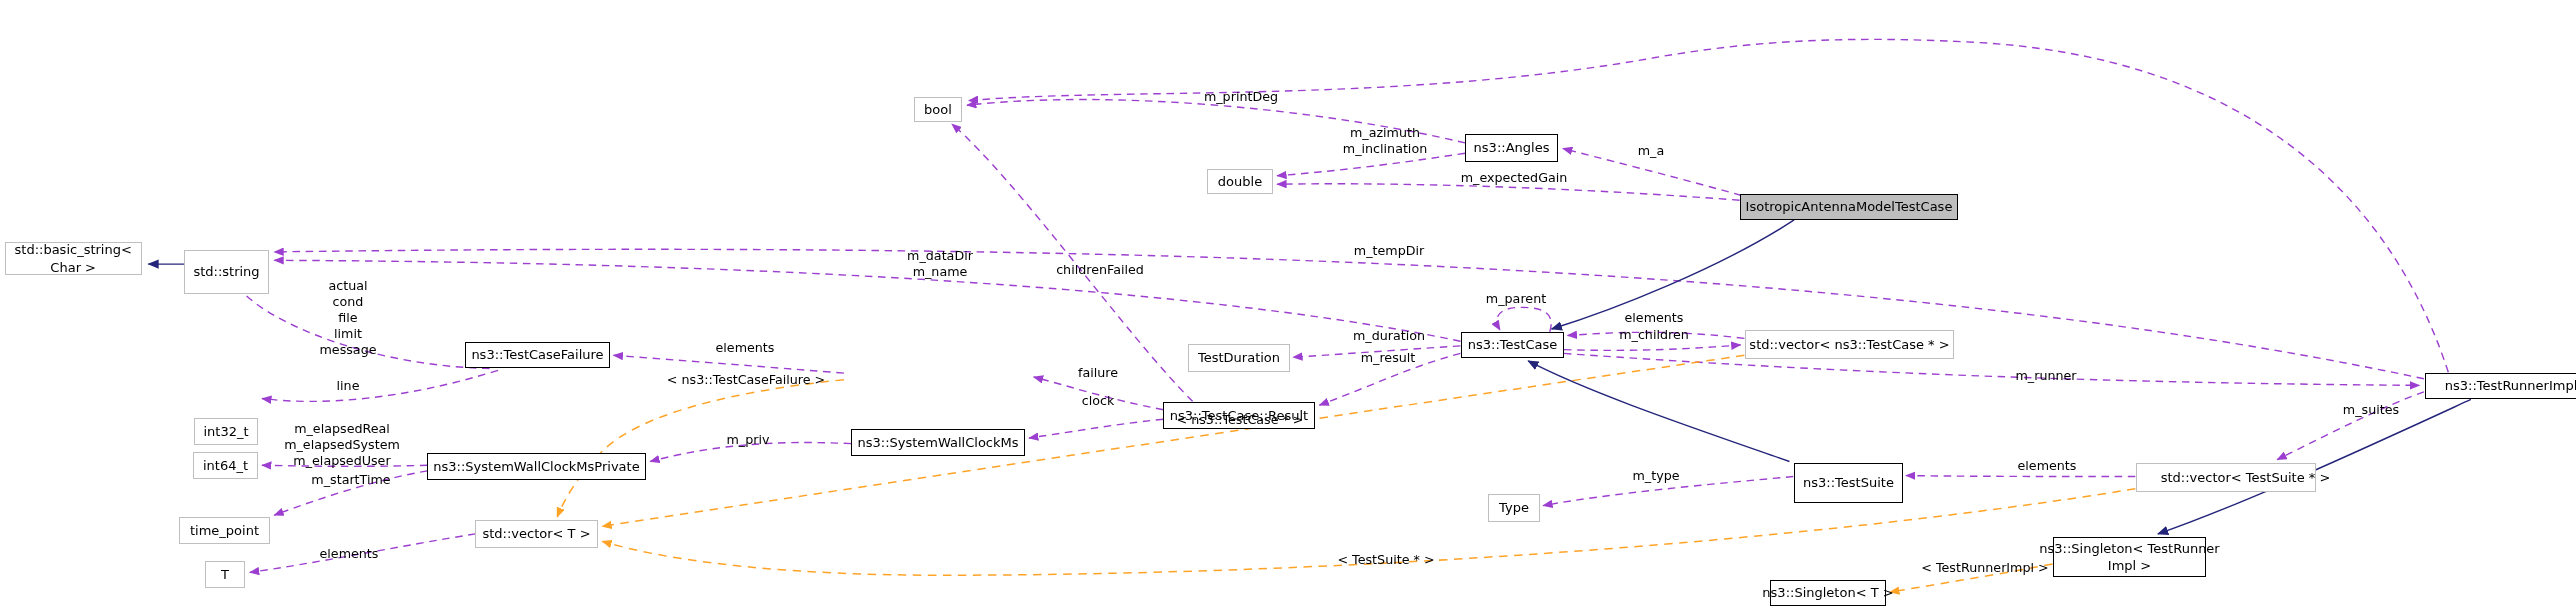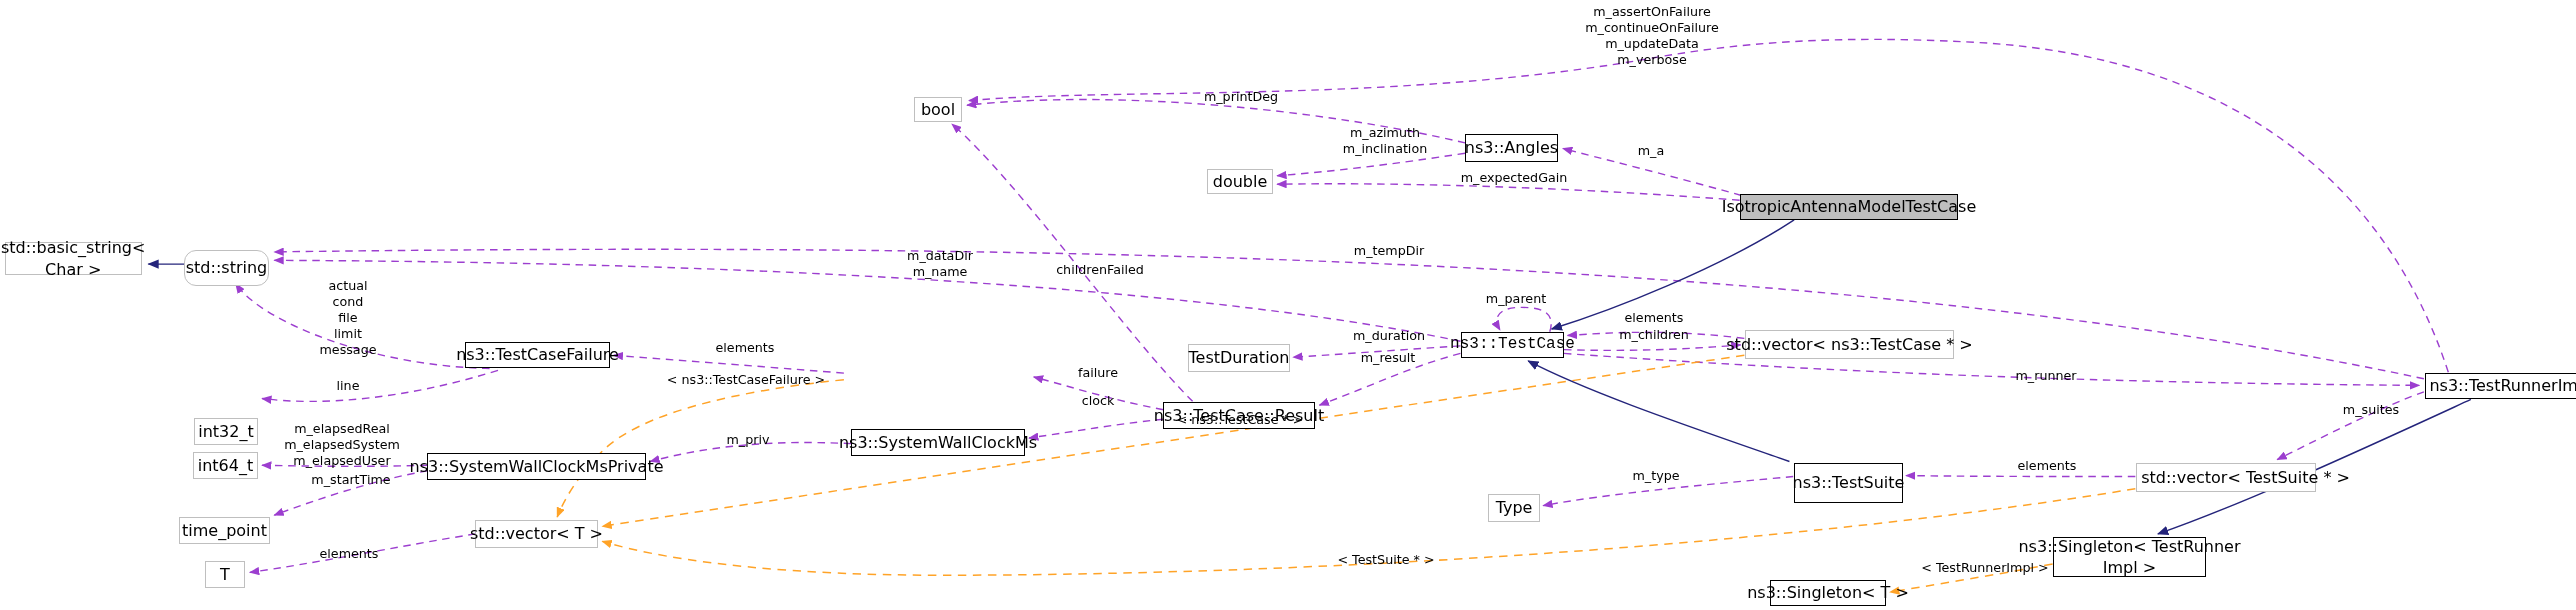--- a/index.html
+++ b/index.html
@@ -16,21 +16,21 @@
   .edge-t{stroke:var(--template-col);fill:none;stroke-dasharray:9 7;stroke-width:1.6;}
   .edge-i{stroke:var(--inherit-col);fill:none;stroke-width:1.5;}
   .mk-m{fill:var(--member-col);}
   .mk-t{fill:var(--template-col);}
   .mk-i{fill:var(--inherit-col);}
   .node{
     position:absolute;
     background:#fff;
     border:0.9px solid var(--plain-border);
     display:flex;align-items:center;justify-content:center;
-    font-size:16px;line-height:1.32;
+    font-size:13px;line-height:1.32;
     text-align:center;white-space:pre;
     box-sizing:border-box;
     cursor:pointer;
   }
   .node.strong{border:1.4px solid var(--strong-border);}
   .node.highlight{border:1.4px solid var(--strong-border);background:var(--highlight-fill);}
   .edge-label{
     position:absolute;
     transform:translateX(-50%);
     font-size:12.7px;line-height:16px;
@@ -86,48 +86,44 @@
     <path class="edge-t" marker-end="url(#arr-t)" d="M 2271,520 C 1900,580 1400,612 1000,612 C 850,612 720,600 640,576"></path>
     <path class="edge-t" marker-end="url(#arr-t)" d="M 2183,600 C 2120,612 2070,620 2010,630"></path>
 
     <path class="edge-i" marker-end="url(#arr-i)" d="M 196,281 L 157,281"></path>
     <path class="edge-i" marker-end="url(#arr-i)" d="M 1908,234 C 1830,285 1715,330 1650,350"></path>
     <path class="edge-i" marker-end="url(#arr-i)" d="M 1903,491 C 1800,455 1690,418 1625,384"></path>
     <path class="edge-i" marker-end="url(#arr-i)" d="M 2628,425 C 2530,470 2390,535 2295,568"></path>
   </svg>
 <div class="node plain" style="left: 4.7px; top: 242px; width: 137px; height: 33px;">std::basic_string&lt;
 Char &gt;</div>
-    <div class="node plain" style="left: 184px; top: 250px; width: 85px; height: 36px; border-radius: 12px;">std::string</div>
+    <div class="node plain" style="left: 184px; top: 250px; width: 85px; height: 44px;">std::string</div>
     <div class="node plain" style="left: 194px; top: 385px; width: 64px; height: 27px; margin-top: 33px;">int32_t</div>
     <div class="node plain" style="left: 193px; top: 452px; width: 65px; height: 27px;">int64_t</div>
     <div class="node plain" style="left: 179px; top: 505px; width: 91px; height: 27px; margin-top: 12px;">time_point</div>
     <div class="node plain" style="left: 205px; top: 561px; width: 40px; height: 27px;">T</div>
     <div class="node plain" style="left: 475px; top: 520px; width: 123px; height: 28px;">std::vector&lt; T &gt;</div>
     <div class="node strong" style="left: 465px; top: 342px; width: 145px; height: 26px;">ns3::TestCaseFailure</div>
     <div class="node strong" style="left: 427px; top: 453px; width: 219px; height: 27px;">ns3::SystemWallClockMsPrivate</div>
     <div class="node strong" style="left: 851px; top: 429px; width: 174px; height: 27px;">ns3::SystemWallClockMs</div>
     <div class="node strong" style="left: 1163px; top: 402px; width: 152px; height: 27px;">ns3::TestCase::Result</div>
     <div class="node plain" style="left: 1188px; top: 344px; width: 102px; height: 28px;">TestDuration</div>
     <div class="node plain" style="left: 914px; top: 97px; width: 48px; height: 24.5px;">bool</div>
     <div class="node plain" style="left: 1207px; top: 169px; width: 66px; height: 24.5px;">double</div>
     <div class="node strong" style="left: 1465px; top: 134px; width: 93px; height: 28px;">ns3::Angles</div>
-    <div class="node strong" style="left: 1461px; top: 332px; width: 103px; height: 26px; font-family: Liberation Mono, monospace;">ns3::TestCase</div>
+    <div class="node strong" style="left: 1461px; top: 332px; width: 103px; height: 26px;">ns3::TestCase</div>
     <div class="node plain" style="left: 1745px; top: 330px; width: 209px; height: 29px;">std::vector&lt; ns3::TestCase * &gt;</div>
     <div class="node highlight" style="left: 1740px; top: 194px; width: 218px; height: 26px;">IsotropicAntennaModelTestCase</div>
     <div class="node strong" style="left: 1794px; top: 463px; width: 109px; height: 40px;">ns3::TestSuite</div>
     <div class="node plain" style="left: 1488px; top: 494px; width: 52px; height: 28px;">Type</div>
     <div class="node plain" style="left: 2136px; top: 463px; width: 180px; height: 29px; padding-left: 39px;">std::vector&lt; TestSuite * &gt;</div>
     <div class="node strong" style="left: 2425px; top: 373px; width: 172px; height: 26px;">ns3::TestRunnerImpl</div>
     <div class="node strong" style="left: 2053px; top: 537px; width: 153px; height: 40px;">ns3::Singleton&lt; TestRunner
 Impl &gt;</div>
     <div class="node strong" style="left: 1770px; top: 580px; width: 116px; height: 26px;">ns3::Singleton&lt; T &gt;</div>
-    <div class="edge-label" style="left: 1652px; top: 3.8px;">m_assertOnFailure
-m_continueOnFailure
-m_updateData
-m_verbose</div>
     <div class="edge-label" style="left: 1241px; top: 89px;">m_printDeg</div>
     <div class="edge-label" style="left: 1385px; top: 125px;">m_azimuth
 m_inclination</div>
     <div class="edge-label" style="left: 1651px; top: 143px;">m_a</div>
     <div class="edge-label" style="left: 1514px; top: 170px;">m_expectedGain</div>
     <div class="edge-label" style="left: 1389px; top: 243px;">m_tempDir</div>
     <div class="edge-label" style="left: 940px; top: 248px;">m_dataDir
 m_name</div>
     <div class="edge-label" style="left: 1100px; top: 262px;">childrenFailed</div>
     <div class="edge-label" style="left: 348px; top: 278px;">actual

